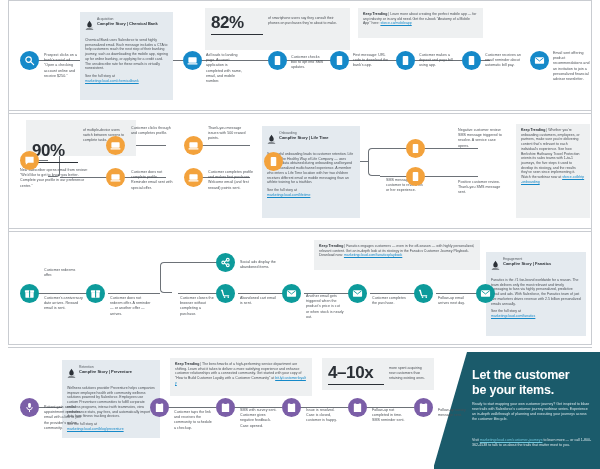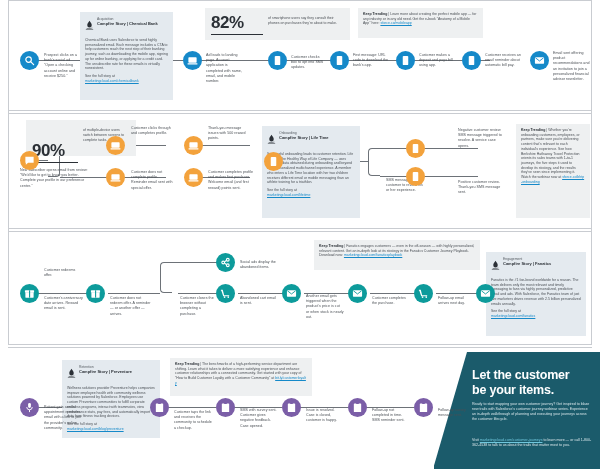--- a/index.html
+++ b/index.html
@@ -235,21 +235,21 @@
   </div>
 
   <div class="cap" style="left:44px; top:53px; width:37px;">Prospect clicks on a bank's social ad "Open a checking account online and receive $250."</div>
   <div class="cap" style="left:206px; top:53px; width:36px;">Ad leads to landing page. Account application is completed with name, email, and mobile number.</div>
   <div class="cap" style="left:291px; top:55px; width:33px;">Customer checks box to opt into SMS updates.</div>
   <div class="cap" style="left:353px; top:53px; width:37px;">First message: URL code to download the bank's app.</div>
   <div class="cap" style="left:419px; top:53px; width:37px;">Customer makes a deposit and pays bill using app.</div>
   <div class="cap" style="left:485px; top:53px; width:39px;">Customer receives an email reminder about automatic bill pay.</div>
   <div class="cap" style="left:553px; top:51px; width:38px;">Email sent offering product recommendations and an invitation to join a personalized financial advisor newsletter.</div>
 
-  <div class="stat" style="left:205px; top:8px; width:145px; height:32px;justify-content:center;">
+  <div class="stat" style="left:205px; top:8px; width:145px; height:42px;justify-content:center;">
     <div class="num-wrap" style="width:52px;">
       <div class="num">82%</div>
       <div class="rule"></div>
     </div>
     <div class="desc">of smartphone users say they consult their phones on purchases they're about to make.</div>
   </div>
 
   <div class="story" style="left:80px; top:12px; width:93px; height:88px;">
     <div class="story-head">
       <span class="fire">
@@ -529,20 +529,27 @@
       </svg>
   </div>
 
   <div class="cap" style="left:44px; top:405px; width:40px;">Patient gets annual appointment reminder email with a link to join the provider's online community.</div>
   <div class="cap" style="left:174px; top:410px; width:38px;">Customer taps the link and receives the community to schedule a checkup.</div>
   <div class="cap" style="left:240px; top:408px; width:38px;">SMS with survey sent. Customer gives negative feedback. Case opened.</div>
   <div class="cap" style="left:306px; top:408px; width:38px;">Issue is resolved. Case is closed, customer is happy.</div>
   <div class="cap" style="left:372px; top:408px; width:38px;">Follow-up not completed in time. SMS reminder sent.</div>
   <div class="cap" style="left:438px; top:408px; width:38px;">Follow-up survey message sent.</div>
 
+  <div class="stat" style="left:322px; top:358px; width:112px; height:32px;">
+    <div class="num-wrap" style="width:56px;">
+      <div class="num">4–10x</div>
+      <div class="rule"></div>
+    </div>
+    <div class="desc">more spent acquiring new customers than retaining existing ones.</div>
+  </div>
 
   <div class="story" style="left:62px; top:360px; width:98px; height:78px;">
     <div class="story-head">
       <span class="fire">
         <svg width="9" height="11" viewBox="0 0 24 28" fill="#2b3036">
             <path d="M12 1C9 6 6 8 6 13a6 6 0 0012 0c0-5-3-7-6-12z"></path>
             <rect x="2" y="24" width="20" height="1.6" rx="0.8"></rect>
             <rect x="4" y="21" width="16" height="1.4" rx="0.7" transform="rotate(-8 12 21)"></rect>
           </svg>
       </span>

